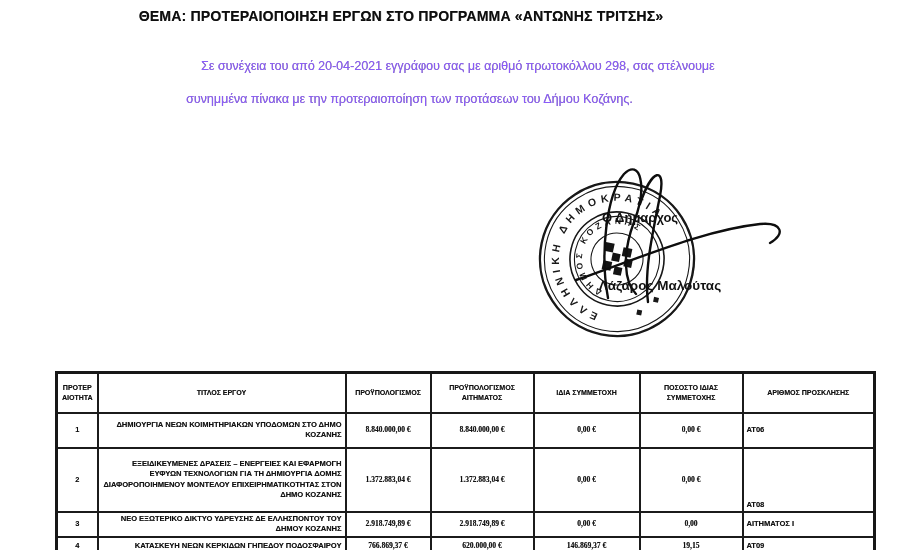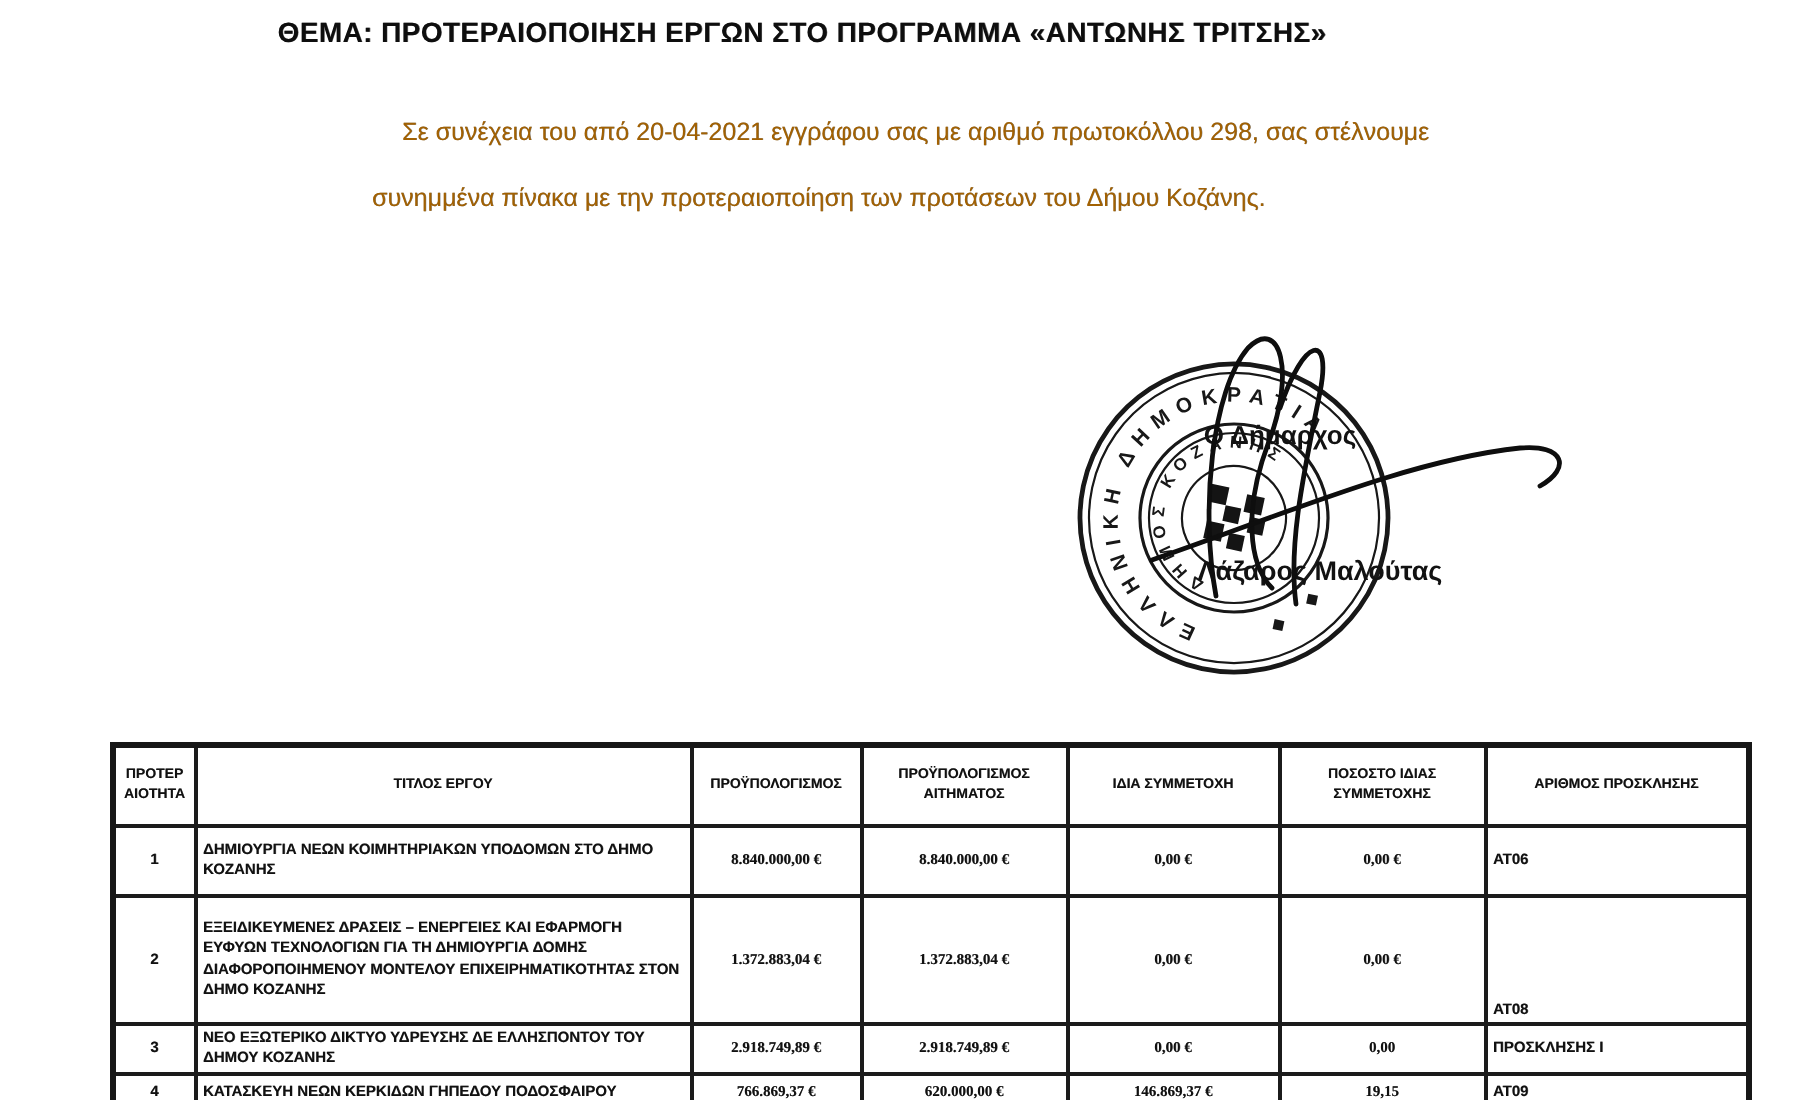--- a/index.html
+++ b/index.html
@@ -13,21 +13,21 @@
     filter:blur(0.25px) contrast(1.04);
   }
   
   .subject{
     position:absolute;top:8px;left:0;width:802px;text-align:center;
     font-size:14px;font-weight:bold;letter-spacing:0.2px;color:#121212;
     text-shadow:0.3px 0 0 rgba(0,0,0,.55);
     white-space:nowrap;
   }
   .body-line{
-    position:absolute;font-size:12.5px;color:#a16207;white-space:nowrap;
+    position:absolute;font-size:12.5px;color:#8b5cf6;white-space:nowrap;
     text-shadow:0.25px 0 0 rgba(0,0,0,.45);
   }
   .body-line.l1{left:201px;top:59px;}
   .body-line.l2{left:186px;top:92px;}
   
   .sig-wrap{position:absolute;left:520px;top:160px;width:300px;height:205px;}
   
   .table-wrap{position:absolute;left:55px;top:371px;width:818px;}
   table.projects{
     border-collapse:collapse;table-layout:fixed;width:818px;
@@ -36,21 +36,21 @@
   table.projects td,table.projects th{
     border:2px solid #1f1f1f;padding:1px 3px;overflow:hidden;
     text-shadow:0.2px 0 0 rgba(0,0,0,.5);
   }
   table.projects{border:3px solid #1b1b1b;}
   th.hdr{
     font-size:7px;line-height:9.5px;text-align:center;vertical-align:middle;
     font-weight:bold;padding:2px 4px;
   }
   td.c-num{text-align:center;vertical-align:middle;}
-  td.c-title{text-align:left;vertical-align:middle;padding-left:5px;line-height:10.5px;}
+  td.c-title{text-align:right;vertical-align:middle;padding-left:5px;line-height:10.5px;}
   td.c-val{text-align:center;vertical-align:middle;white-space:nowrap;font-family:Liberation Serif, serif;}
   td.c-call{text-align:left;vertical-align:middle;}
   td.vbottom{vertical-align:bottom;padding-bottom:3px;margin-left:47px;}
   tr.r-head{height:40px;}
   tr.r1{height:35px;}
   tr.r2{height:64px;}
   tr.r3{height:24px;}
   tr.r4{height:40px;}
   tr.r4 td{vertical-align:top;padding-top:3px;}
   tr.r4 td.c-title{vertical-align:top;}
@@ -151,21 +151,21 @@
         <td class="c-val">0,00 €</td>
         <td class="c-call vbottom">ΑΤ08</td>
       </tr>
       <tr class="r3">
         <td class="c-num">3</td>
         <td class="c-title">ΝΕΟ ΕΞΩΤΕΡΙΚΟ ΔΙΚΤΥΟ ΥΔΡΕΥΣΗΣ ΔΕ ΕΛΛΗΣΠΟΝΤΟΥ ΤΟΥ ΔΗΜΟΥ ΚΟΖΑΝΗΣ</td>
         <td class="c-val">2.918.749,89 €</td>
         <td class="c-val">2.918.749,89 €</td>
         <td class="c-val">0,00 €</td>
         <td class="c-val">0,00</td>
-        <td class="c-call">ΠΡΟΣΚΛΗΣΗΣ Ι</td>
+        <td class="c-call">ΑΙΤΗΜΑΤΟΣ Ι</td>
       </tr>
       <tr class="r4">
         <td class="c-num">4</td>
         <td class="c-title">ΚΑΤΑΣΚΕΥΗ ΝΕΩΝ ΚΕΡΚΙΔΩΝ ΓΗΠΕΔΟΥ ΠΟΔΟΣΦΑΙΡΟΥ ΚΟΖΑΝΗΣ</td>
         <td class="c-val">766.869,37 €</td>
         <td class="c-val">620.000,00 €</td>
         <td class="c-val">146.869,37 €</td>
         <td class="c-val">19,15</td>
         <td class="c-call">ΑΤ09</td>
       </tr>

